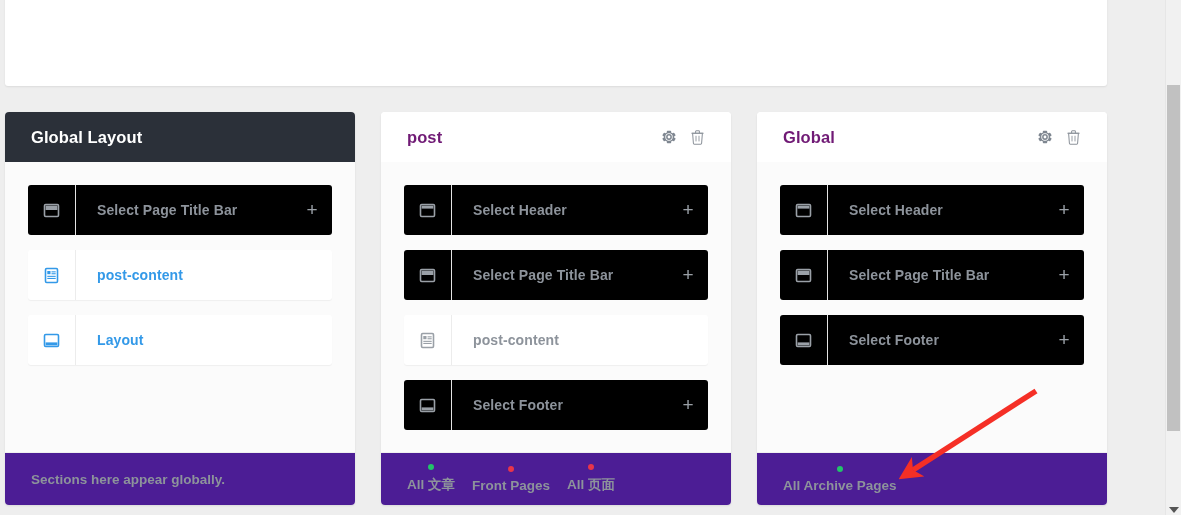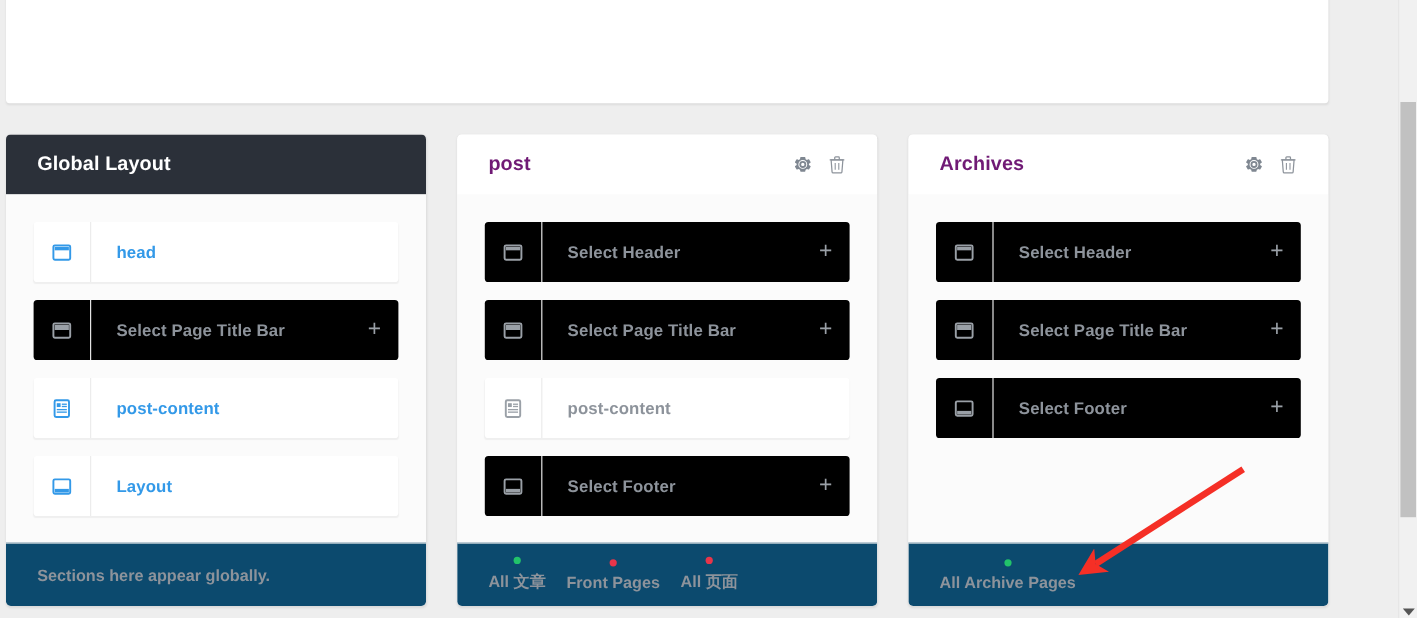--- a/index.html
+++ b/index.html
@@ -135,21 +135,21 @@
     justify-content: center;
     font-size: 19px;
     color: #9aa0a7;
     font-weight: 300;
     flex: none;
   }
 
   
   .card-foot {
     min-height: 53px;
-    background: #0c4a6e;
+    background: #4c1d95;
     border-top: 1px solid #f0f0f0;
     display: flex;
     align-items: center;
     padding: 0 26px;
     gap: 17px;
     flex-wrap: nowrap;
   }
 
   .foot-note {
     font-size: 13.5px;
@@ -224,29 +224,20 @@
   </div>
 
   <div class="cards">
 
     <div class="card dark">
       <div class="card-head">
         <span class="card-title">Global Layout</span>
       </div>
       <div class="card-body">
 
-        <div class="row filled blue">
-          <span class="row-icon">
-            <svg width="17" height="17" viewBox="0 0 17 17">
-              <rect x="1.5" y="2.5" width="14" height="12" rx="1.2" fill="none" stroke="#3399e8" stroke-width="1.6"></rect>
-              <rect x="2.6" y="3.6" width="11.8" height="3" fill="#3399e8"></rect>
-            </svg>
-          </span>
-          <span class="row-label">head</span>
-        </div>
 
         <div class="row">
           <span class="row-icon">
             <svg width="17" height="17" viewBox="0 0 17 17">
               <rect x="1.5" y="2.5" width="14" height="12" rx="1.2" fill="none" stroke="#9aa0a7" stroke-width="1.6"></rect>
               <rect x="2.6" y="3.6" width="11.8" height="4.4" fill="#9aa0a7"></rect>
             </svg>
           </span>
           <span class="row-label">Select Page Title Bar</span>
           <span class="row-plus">+</span>
@@ -363,21 +354,21 @@
         </span>
         <span class="cond">
           <span class="dot red"></span>
           <span>All 页面</span>
         </span>
       </div>
     </div>
 
     <div class="card">
       <div class="card-head">
-        <span class="card-title">Archives</span>
+        <span class="card-title">Global</span>
         <span class="head-actions">
           <span>
             <svg width="16" height="16" viewBox="0 0 16 16">
               <path fill="#7f8791" d="M8 5.1a2.9 2.9 0 1 0 0 5.8 2.9 2.9 0 0 0 0-5.8zm0 4.3a1.4 1.4 0 1 1 0-2.8 1.4 1.4 0 0 1 0 2.8z"></path>
               <path fill="#7f8791" d="M14.3 9.3l-1.2-.7c.05-.4.05-.8 0-1.2l1.2-.7a.5.5 0 0 0 .2-.65l-1.2-2.1a.5.5 0 0 0-.63-.22l-1.3.5a5.3 5.3 0 0 0-1.05-.6l-.2-1.35a.5.5 0 0 0-.5-.43H6.38a.5.5 0 0 0-.5.43l-.2 1.35c-.37.15-.72.35-1.05.6l-1.3-.5a.5.5 0 0 0-.63.22l-1.2 2.1a.5.5 0 0 0 .2.65l1.2.7c-.05.4-.05.8 0 1.2l-1.2.7a.5.5 0 0 0-.2.65l1.2 2.1c.13.22.4.31.63.22l1.3-.5c.33.25.68.45 1.05.6l.2 1.35c.04.25.25.43.5.43h3.24c.25 0 .46-.18.5-.43l.2-1.35c.37-.15.72-.35 1.05-.6l1.3.5c.23.09.5 0 .63-.22l1.2-2.1a.5.5 0 0 0-.2-.65zM8 11.7A3.7 3.7 0 1 1 8 4.3a3.7 3.7 0 0 1 0 7.4z"></path>
             </svg>
           </span>
           <span>
             <svg width="15" height="16" viewBox="0 0 15 16">
               <path fill="none" stroke="#8d939b" stroke-width="1.05" d="M2.6 4.3h9.8l-.8 10a.9.9 0 0 1-.9.85H4.3a.9.9 0 0 1-.9-.85z"></path>

